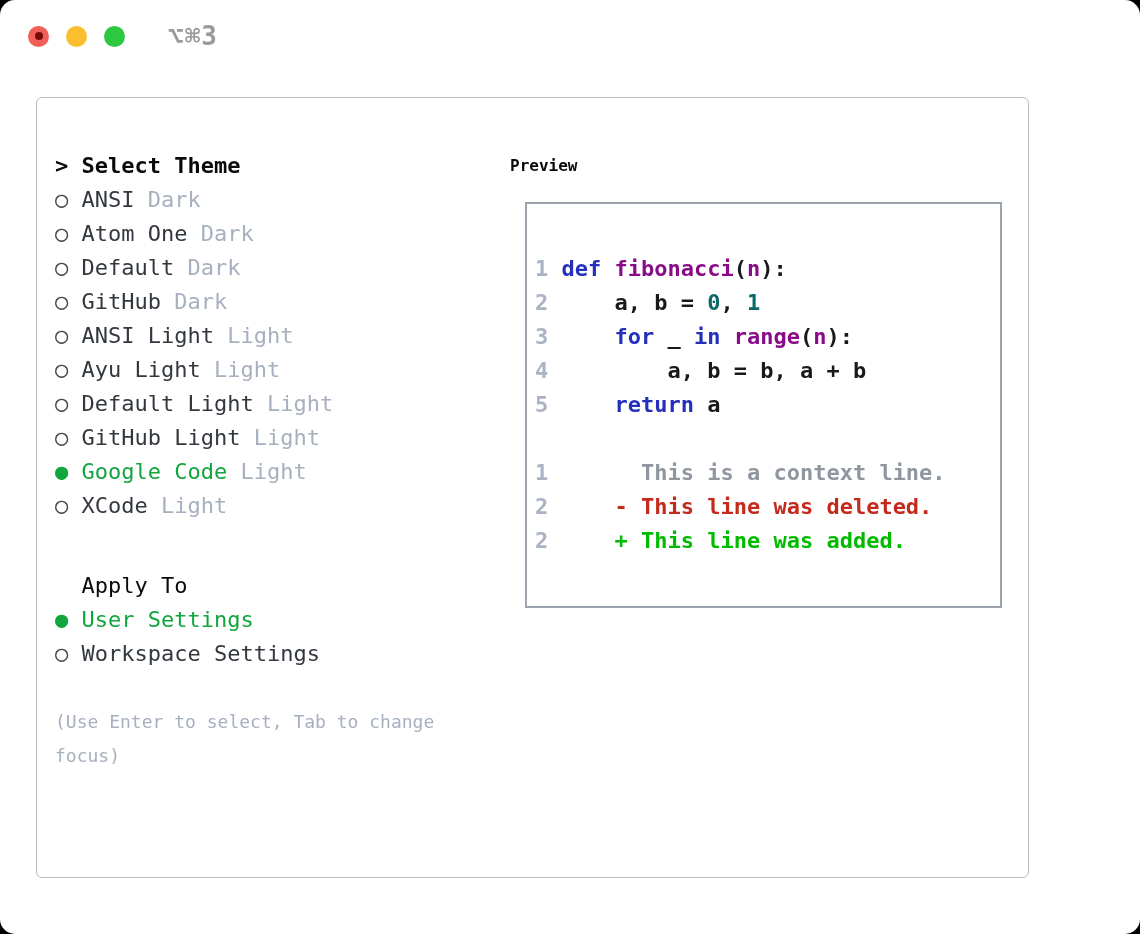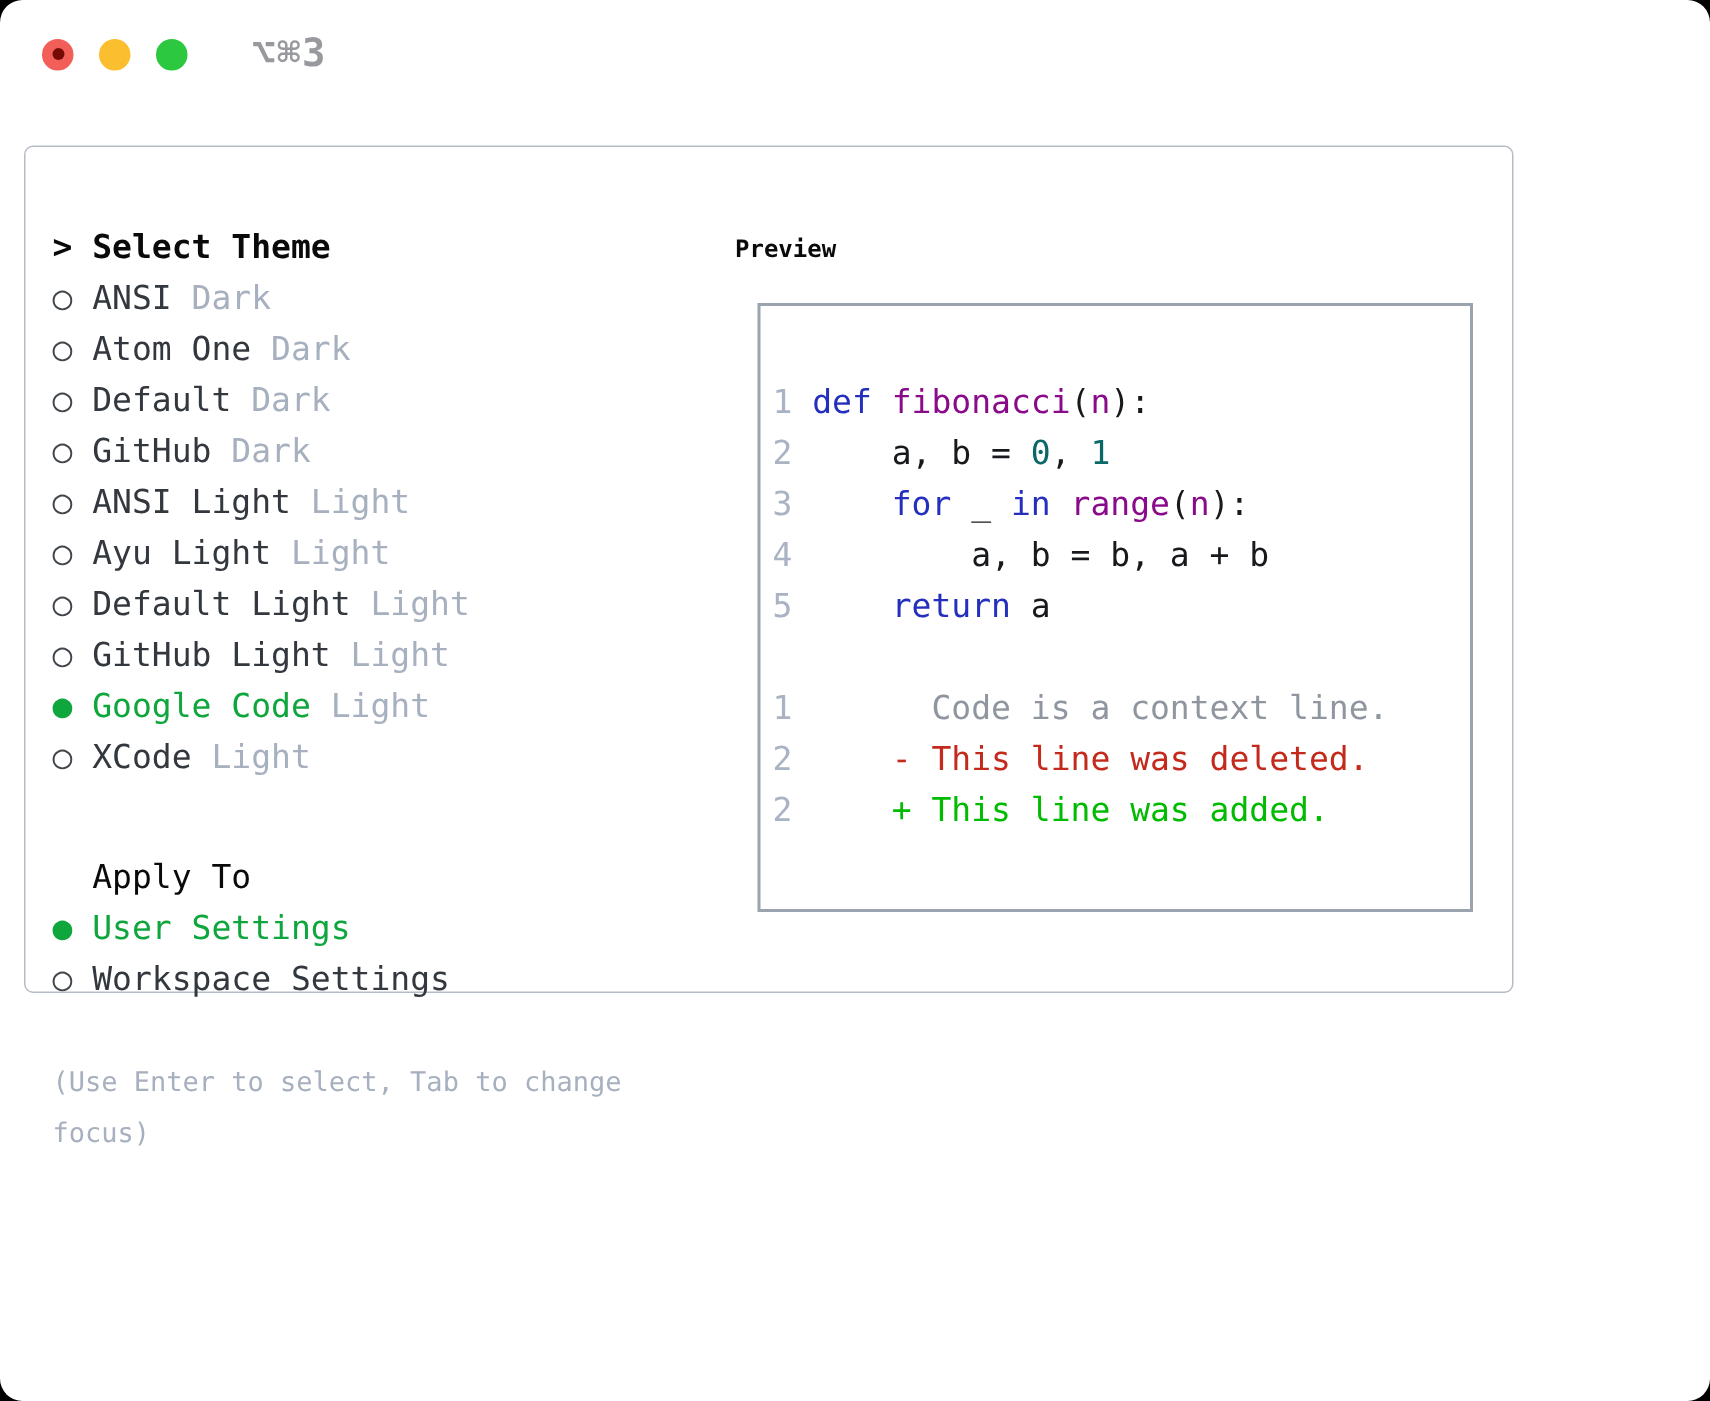--- a/index.html
+++ b/index.html
@@ -21,41 +21,41 @@
   
   .titlebar{position:absolute;left:28px;top:25px;height:22px;display:flex;align-items:center;}
   .dot{width:21px;height:21px;border-radius:50%;display:inline-block;position:relative;margin-right:17px;}
   .dot.red{background:var(--traffic_red);}
   .dot.red .inner{position:absolute;left:6.5px;top:6.5px;width:8px;height:8px;border-radius:50%;background:var(--traffic_red_dot);}
   .dot.yellow{background:var(--traffic_yellow);}
   .dot.green{background:var(--traffic_green);}
   .window-title{margin-left:26px;font-size:26px;font-weight:bold;color:var(--titlebar_text);letter-spacing:1px;}
   
   .panel{
-    position:absolute;left:16px;top:97px;width:993px;height:565px;
+    position:absolute;left:36px;top:97px;width:993px;height:781px;
     border:1.5px solid var(--panel_border);border-radius:6px;box-sizing:border-box;
     background:var(--window_bg);
   }
   .left-col{position:absolute;left:18px;top:51px;}
   .row{height:34px;line-height:34px;white-space:pre;font-size:22px;}
   .spacer{height:34px;}
   .header-row{font-weight:bold;color:var(--heading);}
   .bullet{color:#41464d;}
   .name{color:var(--item_text);}
   .variant{color:var(--muted);}
   .option.sel .bullet,.option.sel .name,.option.sel .label{color:var(--accent_green);}
   .label{color:var(--item_text);}
   .apply-header{padding-left:2ch;font-weight:normal;color:var(--heading);margin-top:12px;}
   .hint{width:430px;font-size:18px;line-height:34px;color:var(--muted);white-space:normal;}
   
   .preview-label{position:absolute;left:473px;top:51px;height:34px;line-height:34px;font-size:16px;font-weight:bold;color:var(--heading);}
   .preview-box{
     position:absolute;left:488px;top:104px;width:477px;height:406px;
     border:2px solid var(--preview_border);box-sizing:border-box;
-    padding:48px 6px 0 8px;background:var(--window_bg);
+    padding:48px 6px 0 8px;background:var(--window_bg);font-weight:bold;
   }
   .code-line{height:34px;line-height:34px;white-space:pre;font-size:22px;}
   .c-ln{color:var(--line_number);}
   .c-kwd{color:var(--keyword_blue);}
   .c-fun{color:var(--function_purple);}
   .c-num{color:var(--number_teal);}
   .c-pln{color:var(--plain_code);}
   .c-ctx{color:var(--context_gray);}
   .c-del{color:var(--deleted_red);}
   .c-add{color:var(--added_green);}
@@ -109,20 +109,20 @@
     <div class="preview-label">Preview</div>
 
     <div class="preview-box">
       <div>
           <div class="code-line"><span class="c-ln">1 </span><span class="c-kwd">def</span><span class="c-pln"> </span><span class="c-fun">fibonacci</span><span class="c-pln">(</span><span class="c-fun">n</span><span class="c-pln">):</span></div>
           <div class="code-line"><span class="c-ln">2 </span><span class="c-pln">    a, b = </span><span class="c-num">0</span><span class="c-pln">, </span><span class="c-num">1</span></div>
           <div class="code-line"><span class="c-ln">3 </span><span class="c-pln">    </span><span class="c-kwd">for</span><span class="c-pln"> _ </span><span class="c-kwd">in</span><span class="c-pln"> </span><span class="c-fun">range</span><span class="c-pln">(</span><span class="c-fun">n</span><span class="c-pln">):</span></div>
           <div class="code-line"><span class="c-ln">4 </span><span class="c-pln">        a, b = b, a + b</span></div>
           <div class="code-line"><span class="c-ln">5 </span><span class="c-pln">    </span><span class="c-kwd">return</span><span class="c-pln"> a</span></div>
           <div class="code-line"><span class="c-ln"> </span></div>
-          <div class="code-line"><span class="c-ln">1 </span><span class="c-ctx">      Code is a context line.</span></div>
+          <div class="code-line"><span class="c-ln">1 </span><span class="c-ctx">      This is a context line.</span></div>
           <div class="code-line"><span class="c-ln">2 </span><span class="c-del">    - This line was deleted.</span></div>
           <div class="code-line"><span class="c-ln">2 </span><span class="c-add">    + This line was added.</span></div>
         </div>
     </div>
 
   </div>
 </div>
 
 </body></html>

